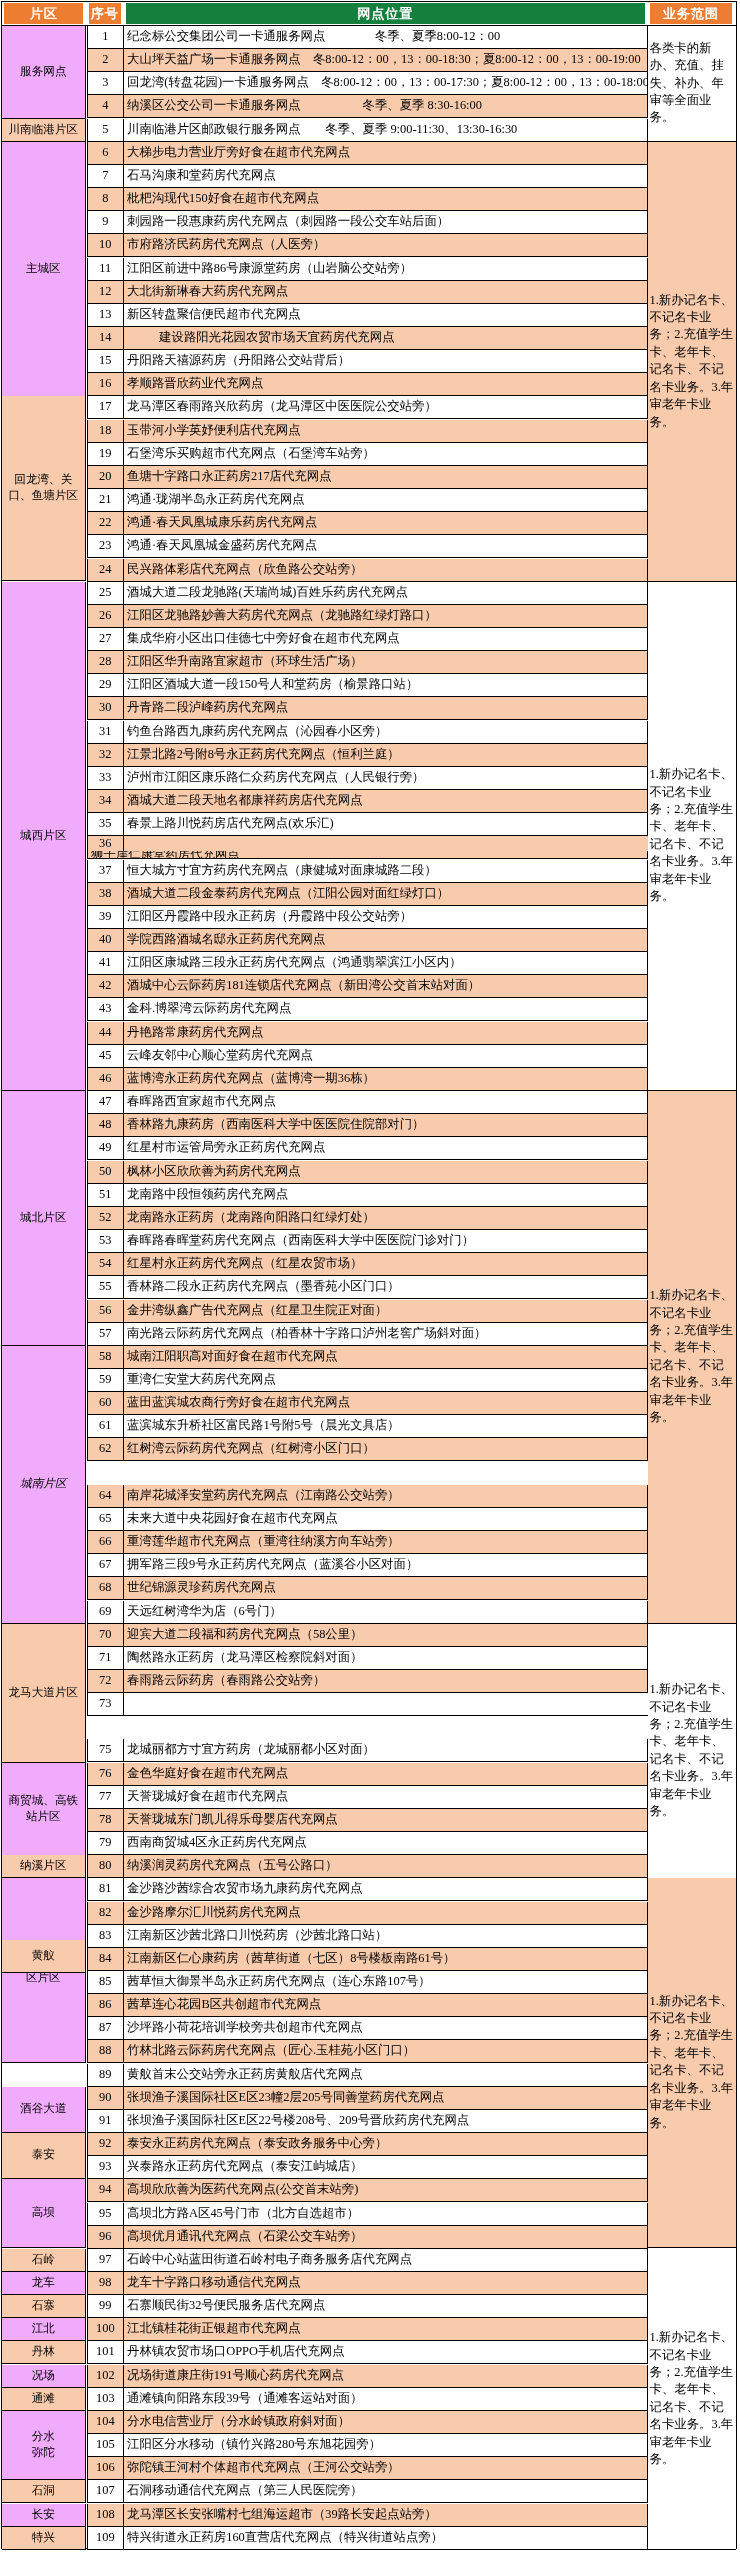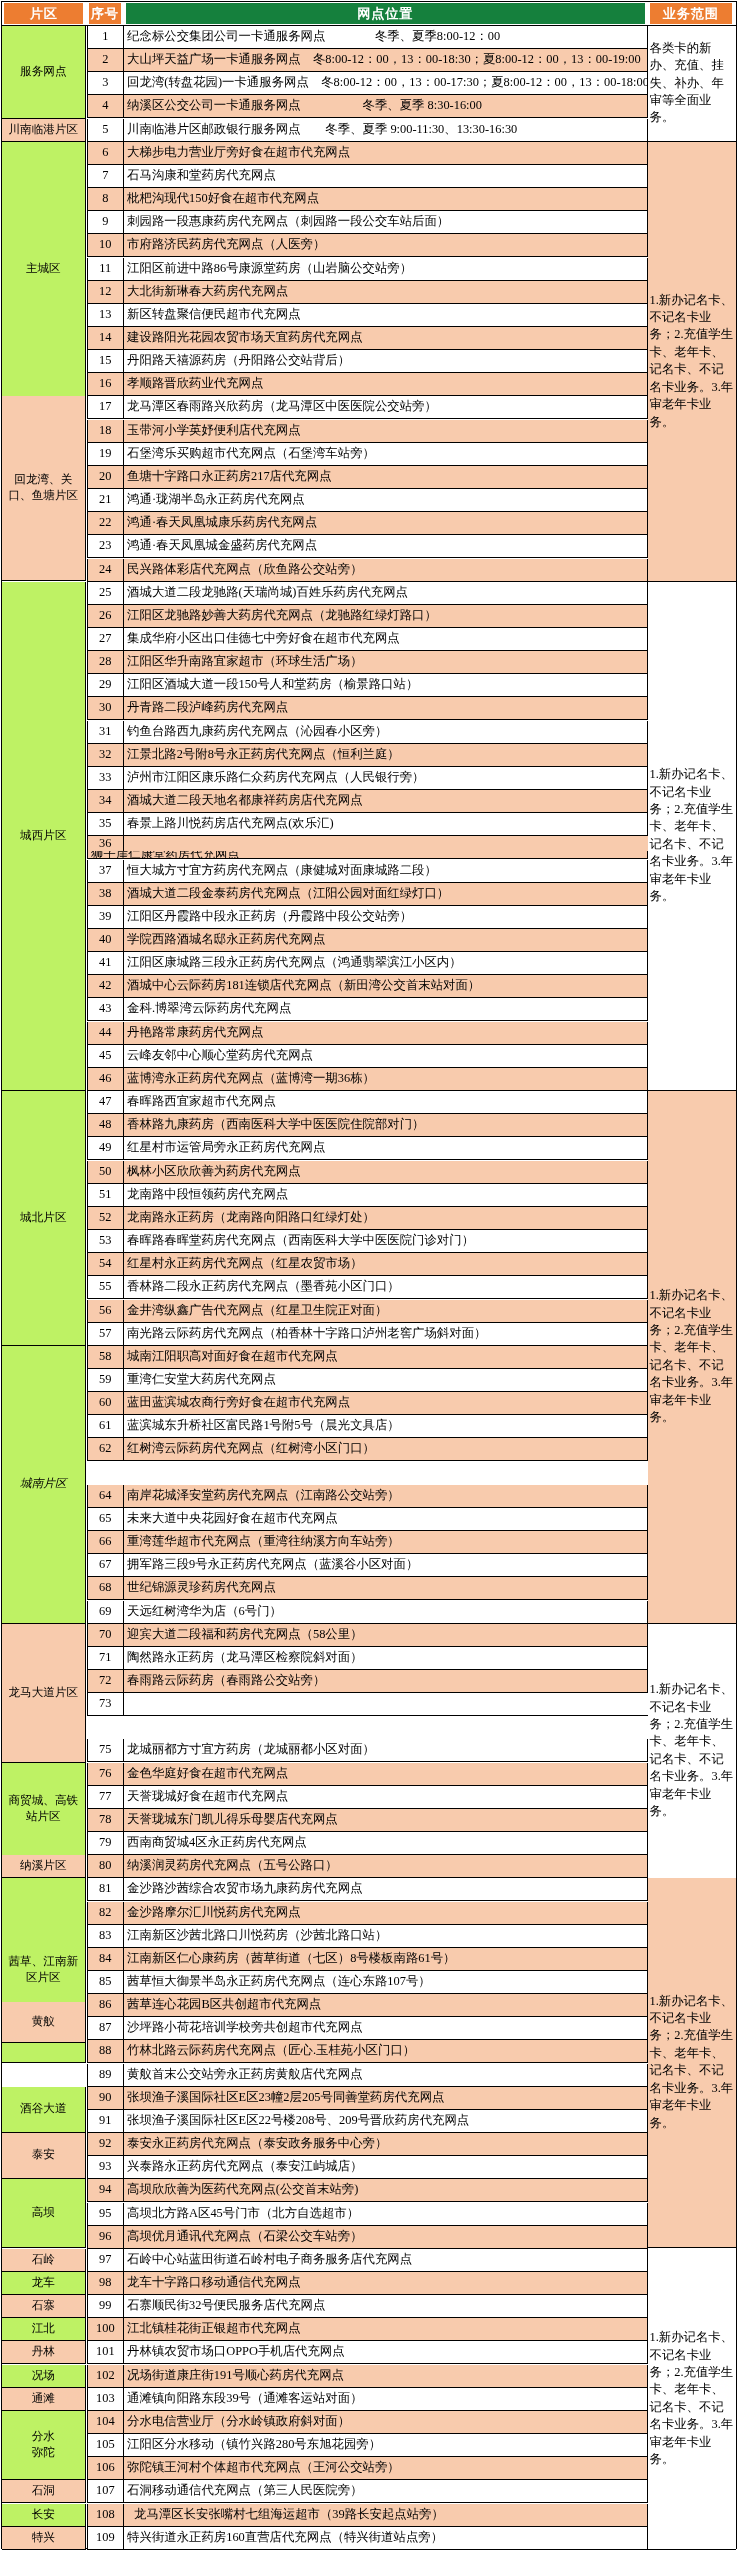--- a/index.html
+++ b/index.html
@@ -6,21 +6,21 @@
   body{font-family:"Liberation Serif","DejaVu Serif",serif;color:#000;}
   #stage{position:relative;width:740px;height:2576px;background:#fff;overflow:hidden;}
   #grid{position:absolute;left:0.8px;top:0.8px;width:736px;height:2548px;border:0.8px solid #000;box-sizing:border-box;background:#fff;}
   
   #thead{position:absolute;left:0;top:0;width:734px;height:24px;background:#fff;border-bottom:1.7px solid #000;box-sizing:border-box;}
   .hcell{position:absolute;top:1.7px;height:20.7px;display:flex;align-items:center;justify-content:center;
          font-weight:bold;font-size:13.2px;letter-spacing:0.8px;}
   
   .sec{position:absolute;left:0;width:84px;border-right:0.8px solid #000;border-bottom:0.8px solid #000;
        box-sizing:border-box;display:flex;align-items:center;justify-content:center;text-align:center;
-       font-size:11.6px;line-height:15.7px;white-space:pre-line;background:#bef264;padding:0 1.7px;}
+       font-size:11.6px;line-height:15.7px;white-space:pre-line;background:#f0abfc;padding:0 1.7px;}
   .row{position:absolute;left:85px;width:561px;height:23px;border-bottom:0.8px solid #000;border-left:0.8px solid #000;
        box-sizing:border-box;display:flex;background:#fff;}
   .row .no{width:36px;border-right:0.8px solid #000;box-sizing:border-box;display:flex;align-items:center;justify-content:center;
        font-size:12.4px;}
   .row .loc{flex:1;display:flex;align-items:center;font-size:12.4px;white-space:nowrap;overflow:hidden;
        padding-left:3.3px;border-right:0.8px solid #000;box-sizing:border-box;}
   .scope{position:absolute;left:646px;width:88px;border-bottom:0.8px solid #000;box-sizing:border-box;
        display:flex;align-items:center;background:#fff;}
   .scope .txt{font-size:12.4px;line-height:17.4px;padding:0 1.7px;word-break:break-all;}
   .shaded{background:#F8CBAD !important;}
@@ -41,21 +41,21 @@
         <div class="sec shaded" style="top: 117px; height: 23px;">川南临港片区</div>
         <div class="sec" style="top: 140px; height: 255px;">主城区</div>
         <div class="sec shaded" style="top: 394px; height: 185px;">回龙湾、关口、鱼塘片区</div>
         <div class="sec" style="top: 580px; height: 509px;">城西片区</div>
         <div class="sec" style="top: 1089px; height: 255px;">城北片区</div>
         <div class="sec" style="top: 1344px; height: 278px; font-style: italic;">城南片区</div>
         <div class="sec shaded" style="top: 1622px; height: 139px;">龙马大道片区</div>
         <div class="sec" style="top: 1761px; height: 93px;">商贸城、高铁站片区</div>
         <div class="sec shaded" style="top: 1853px; height: 23px;">纳溪片区</div>
         <div class="sec" style="top: 1876px; height: 185px;">茜草、江南新区片区</div>
-        <div class="sec shaded" style="top: 2000px; height: 41px; text-align: center;">黄舣</div>
+        <div class="sec shaded" style="top: 1938px; height: 33px; text-align: center;">黄舣</div>
         <div class="sec" style="top: 2085px; height: 46px;">酒谷大道</div>
         <div class="sec shaded" style="top: 2131px; height: 46px;">泰安</div>
         <div class="sec" style="top: 2177px; height: 69px;">高坝</div>
         <div class="sec shaded" style="top: 2247px; height: 23px;">石岭</div>
         <div class="sec" style="top: 2270px; height: 23px;">龙车</div>
         <div class="sec shaded" style="top: 2293px; height: 23px;">石寨</div>
         <div class="sec" style="top: 2316px; height: 23px;">江北</div>
         <div class="sec shaded" style="top: 2339px; height: 23px;">丹林</div>
         <div class="sec" style="top: 2363px; height: 23px;">况场</div>
         <div class="sec shaded" style="top: 2386px; height: 23px;">通滩</div>
@@ -111,21 +111,21 @@
           <div class="loc">江阳区前进中路86号康源堂药房（山岩脑公交站旁）</div>
         </div>
         <div class="row shaded" style="top: 279px;">
           <div class="no">12</div>
           <div class="loc">大北街新琳春大药房代充网点</div>
         </div>
         <div class="row" style="top: 302px;">
           <div class="no">13</div>
           <div class="loc">新区转盘聚信便民超市代充网点</div>
         </div>
-        <div class="row shaded" style="top: 325px;">
+        <div class="row shaded" style="top: 325px; gap: 32px;">
           <div class="no">14</div>
           <div class="loc">建设路阳光花园农贸市场天宜药房代充网点</div>
         </div>
         <div class="row" style="top: 348px;">
           <div class="no">15</div>
           <div class="loc">丹阳路天禧源药房（丹阳路公交站背后）</div>
         </div>
         <div class="row shaded" style="top: 371px;">
           <div class="no">16</div>
           <div class="loc">孝顺路晋欣药业代充网点</div>
@@ -486,21 +486,21 @@
           <div class="loc">江阳区分水移动（镇竹兴路280号东旭花园旁）</div>
         </div>
         <div class="row shaded" style="top: 2455px;">
           <div class="no">106</div>
           <div class="loc">弥陀镇王河村个体超市代充网点（王河公交站旁）</div>
         </div>
         <div class="row" style="top: 2478px;">
           <div class="no">107</div>
           <div class="loc">石洞移动通信代充网点（第三人民医院旁）</div>
         </div>
-        <div class="row shaded" style="top: 2502px; gap: 7px;">
+        <div class="row shaded" style="top: 2502px;">
           <div class="no">108</div>
           <div class="loc">龙马潭区长安张嘴村七组海运超市（39路长安起点站旁）</div>
         </div>
         <div class="row" style="top: 2525px;">
           <div class="no">109</div>
           <div class="loc">特兴街道永正药房160直营店代充网点（特兴街道站点旁）</div>
         </div>
       </div>
     <div id="scopes">
         <div class="scope" style="top: 24px; height: 116px;">

